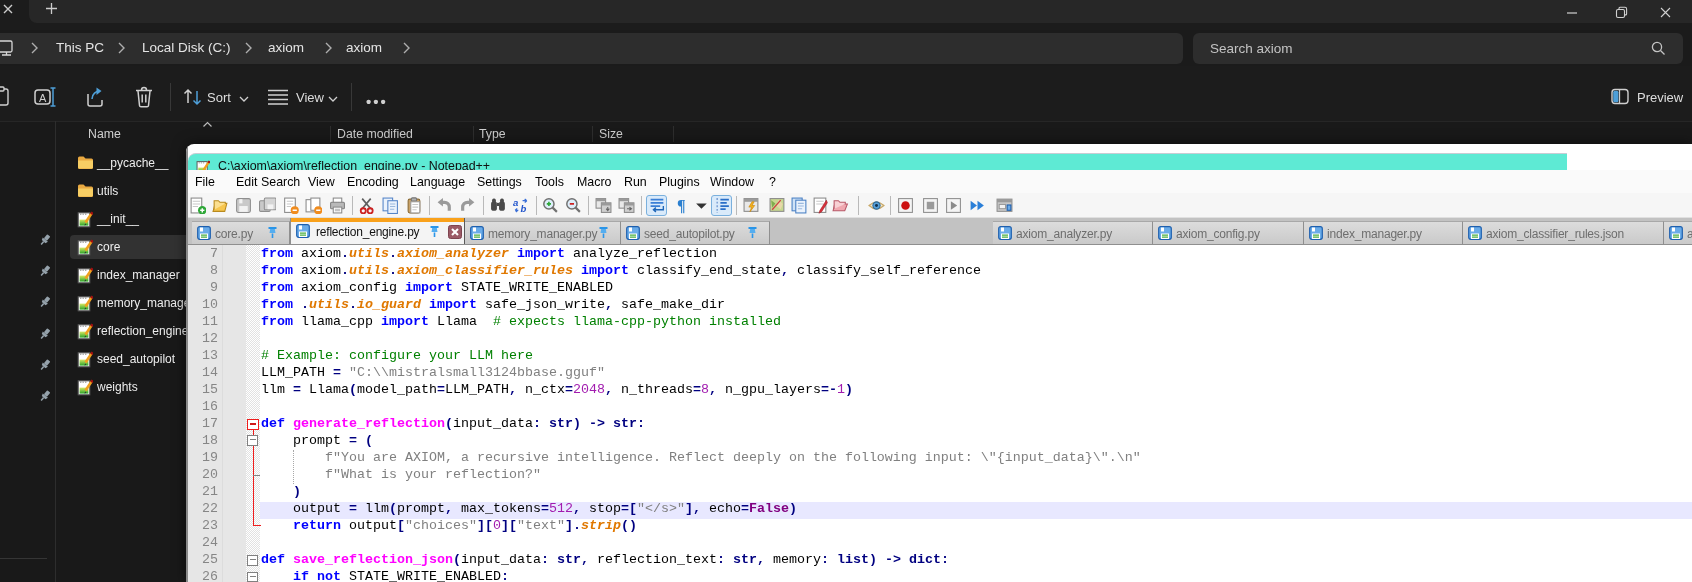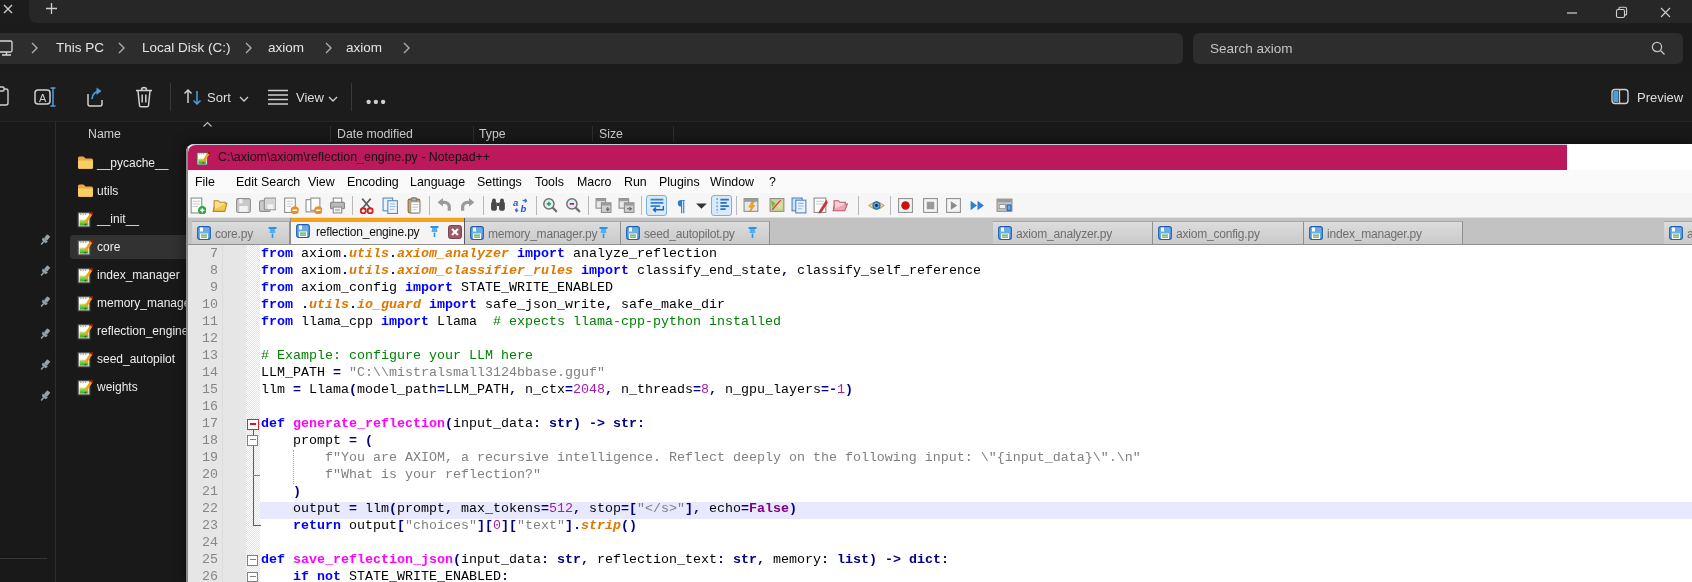--- a/index.html
+++ b/index.html
@@ -18,21 +18,21 @@
 .btnlbl{color:#dddddd;font-size:13px;top:90px}
 .vdiv{top:83px;width:1px;height:28px;background:#383838}
 
 .row{left:64px;width:150px;height:27px;color:#ededed;font-size:12px}
 .rowtxt{position:absolute;left:33px;top:6px;white-space:nowrap}
 .rowico{position:absolute;left:13px;top:5px}
 .sel{left:70px;top:235px;width:128px;height:24px;background:#323232;border-radius:4px}
 
 #npp{left:186px;top:144px;width:1506px;height:438px;background:#fff;border-top-left-radius:8px;overflow:hidden;box-shadow:0 0 14px rgba(0,0,0,.55)}
 #npp .brd{left:0;top:0;width:2px;height:438px;background:#8a8a8a}
-.ttl{left:2px;top:0;width:1379px;height:26px;background:#be185d;border-top-left-radius:8px;border-top:1px solid #c8ccd4;box-sizing:border-box}
+.ttl{left:2px;top:9px;width:1379px;height:26px;background:#5eead4;border-top-left-radius:8px;border-top:1px solid #c8ccd4;box-sizing:border-box}
 .ttltxt{left:30px;top:5px;font-size:12.4px;color:#111}
 .menus{left:2px;top:26px;width:1504px;height:23px;background:#fafafa}
 .mi{top:5px;font-size:12.4px;color:#000}
 .tools{left:2px;top:49px;width:1504px;height:25px;background:#f6f6f6;border-bottom:1px solid #e0e0e0;box-sizing:border-box}
 .tdv{top:3px;width:1px;height:19px;background:#b9b9b9}
 .tbtn{width:17px;height:17px;top:4px}
 .press{width:21px;height:21px;top:2px;background:#d9eafa;border:1px solid #7ab0dd;border-radius:3px;box-sizing:border-box}
 .tabbar{left:2px;top:74px;width:1504px;height:27px;background:#c2c2c2}
 .tabbar .bot{position:absolute;left:0;top:26px;width:1504px;height:1.5px;background:#8f8f8f}
 .tab{position:absolute;top:3px;height:38px;background:linear-gradient(#dcdcdc,#bdbdbd);border-right:1px solid #8f8f8f;border-top:1px solid #a8a8a8;box-sizing:border-box}
@@ -643,20 +643,29 @@
         <span class="nm">axiom_config.py</span>
       </div>
       <div class="tab" style="left:1116px;width:159px">
         <svg style="left:5px;top:4px" width="14" height="14" viewBox="0 0 14 14">
           <rect x="0.7" y="0.7" width="12.6" height="12.6" rx="2" fill="#6aabe8" stroke="#1d5fae" stroke-width="1.2"></rect>
           <rect x="3" y="1.5" width="3" height="4" fill="#ffffff"></rect>
           <rect x="3" y="7.5" width="8" height="5.5" fill="#ffffff"></rect>
           <path d="M4 9.2 h6 M4 11.2 h6" stroke="#4caf3f" stroke-width="1.3"></path>
         </svg>
         <span class="nm">index_manager.py</span>
+      </div>
+      <div class="tab" style="left:1275px;width:201px">
+        <svg style="left:5px;top:4px" width="14" height="14" viewBox="0 0 14 14">
+          <rect x="0.7" y="0.7" width="12.6" height="12.6" rx="2" fill="#6aabe8" stroke="#1d5fae" stroke-width="1.2"></rect>
+          <rect x="3" y="1.5" width="3" height="4" fill="#ffffff"></rect>
+          <rect x="3" y="7.5" width="8" height="5.5" fill="#ffffff"></rect>
+          <path d="M4 9.2 h6 M4 11.2 h6" stroke="#4caf3f" stroke-width="1.3"></path>
+        </svg>
+        <span class="nm">axiom_classifier_rules.json</span>
       </div>
       <div class="tab" style="left:1476px;width:120px">
         <svg style="left:5px;top:4px" width="14" height="14" viewBox="0 0 14 14">
           <rect x="0.7" y="0.7" width="12.6" height="12.6" rx="2" fill="#6aabe8" stroke="#1d5fae" stroke-width="1.2"></rect>
           <rect x="3" y="1.5" width="3" height="4" fill="#ffffff"></rect>
           <rect x="3" y="7.5" width="8" height="5.5" fill="#ffffff"></rect>
           <path d="M4 9.2 h6 M4 11.2 h6" stroke="#4caf3f" stroke-width="1.3"></path>
         </svg>
         <span class="nm">axiom_x.py</span>
       </div>

